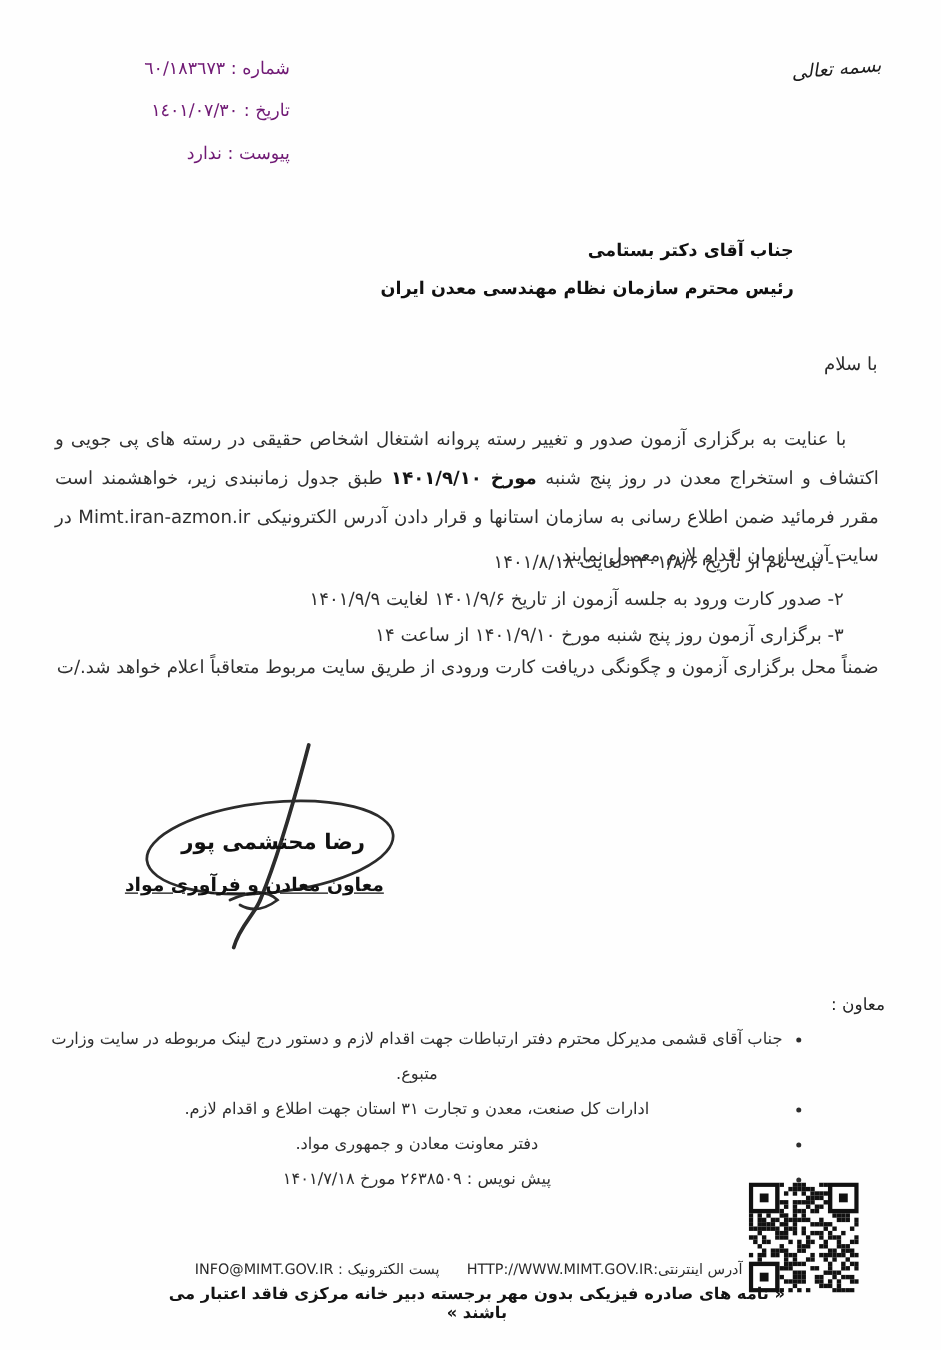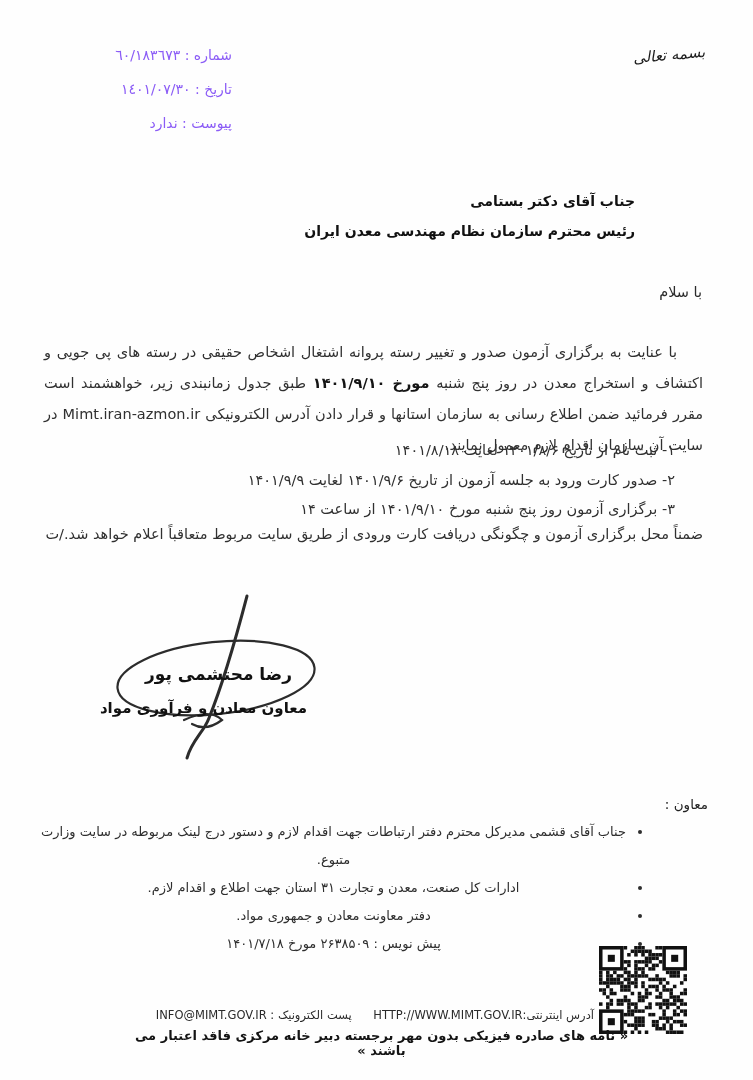--- a/index.html
+++ b/index.html
@@ -10,42 +10,42 @@
     font-family:"DejaVu Sans", sans-serif;
     box-shadow:0 0 4px rgba(0,0,0,.25);
   }
   
   .bismillah { position:absolute; top:46px; right:48px; font-size:15px;
     font-style:italic; color:#1c1c1c; transform:rotate(-5deg); }
   .emblem-block { position:absolute; top:14px; left:330px; width:145px; text-align:center; }
   .emblem-block svg { display:block; margin:0 auto; }
   .org1 { font-size:13px; font-style:italic; font-weight:bold; margin-top:4px; white-space:nowrap; color:#141414; }
   .org2 { font-size:12.5px; font-style:italic; font-weight:bold; margin-top:9px; white-space:nowrap; color:#141414; }
-  .meta { position:absolute; top:38px; left:28px; width:204px; text-align:right; font-size:14px; color:#8b5cf6; }
+  .meta { position:absolute; top:38px; left:28px; width:204px; text-align:right; font-size:14px; color:#701a75; }
   .meta .row { height:34px; line-height:34px; white-space:nowrap; }
   
   .recipient { position:absolute; top:186px; right:118px; text-align:right;
     font-weight:bold; font-size:14px; line-height:30px; color:#111; }
   
   .salutation { position:absolute; top:284px; right:51px; font-size:14.5px; }
   .body-par { position:absolute; top:322px; right:50px; left:44px;
     font-size:14.5px; line-height:31px; text-align:justify; text-align-last:right;
     text-indent:26px; color:#303030; }
   .body-par b { color:#141414; }
   .latin { direction:ltr; unicode-bidi:isolate; }
   .schedule { position:absolute; top:436px; right:78px; font-size:14.5px;
     line-height:29.5px; text-align:right; color:#303030; }
   .closing { position:absolute; top:526px; right:50px; left:44px; font-size:14.5px; color:#303030; }
   
   .signature { position:absolute; top:590px; left:66px; width:285px; height:180px; }
   .signature svg { position:absolute; inset:0; }
   .sig-name  { position:absolute; top:74px;  left:20px; right:0; text-align:center;
     font-weight:bold; font-size:17px; color:#111; }
   .sig-title { position:absolute; top:109px; left:0;  right:10px; text-align:center;
-    font-weight:bold; font-size:15px; color:#111; }
+    font-weight:bold; font-size:15px; color:#111;text-decoration:underline; }
   
   .cc-label { position:absolute; top:796px; right:45px; font-size:13.5px; color:#222; }
   .cc-list { position:absolute; top:818px; right:112px; left:40px; }
   .cc-list ul { margin:0; padding:0 14px 0 0; list-style:disc; }
   .cc-list li { font-size:13px; line-height:28px; text-align:center; color:#2e2e2e; }
   
   .qr { position:absolute; top:946px; right:66px; width:88px; height:88px; }
   .footer-links { position:absolute; top:1008px; right:150px; left:150px; text-align:center;
     font-size:11.5px; white-space:nowrap; color:#2a2a2a; }
   .footer-links .grp { margin:0 9px; }

